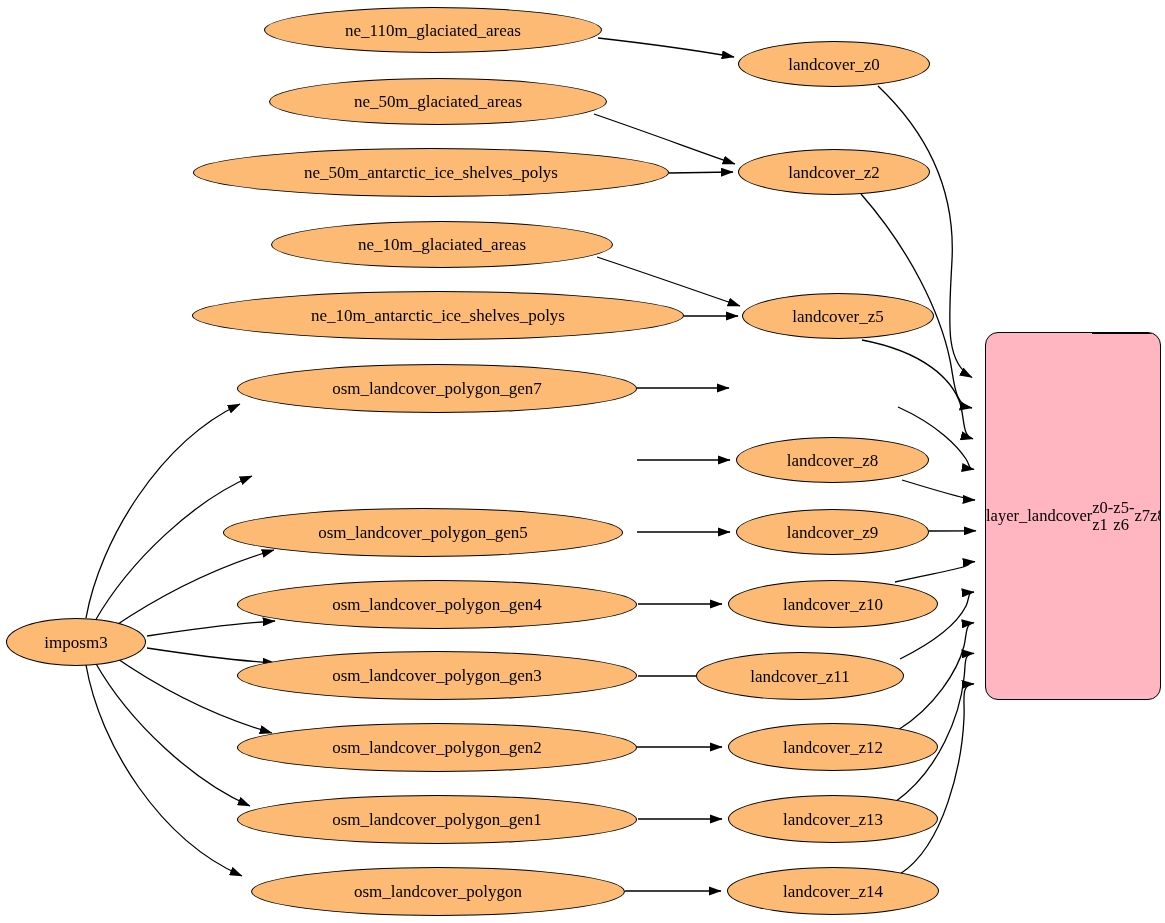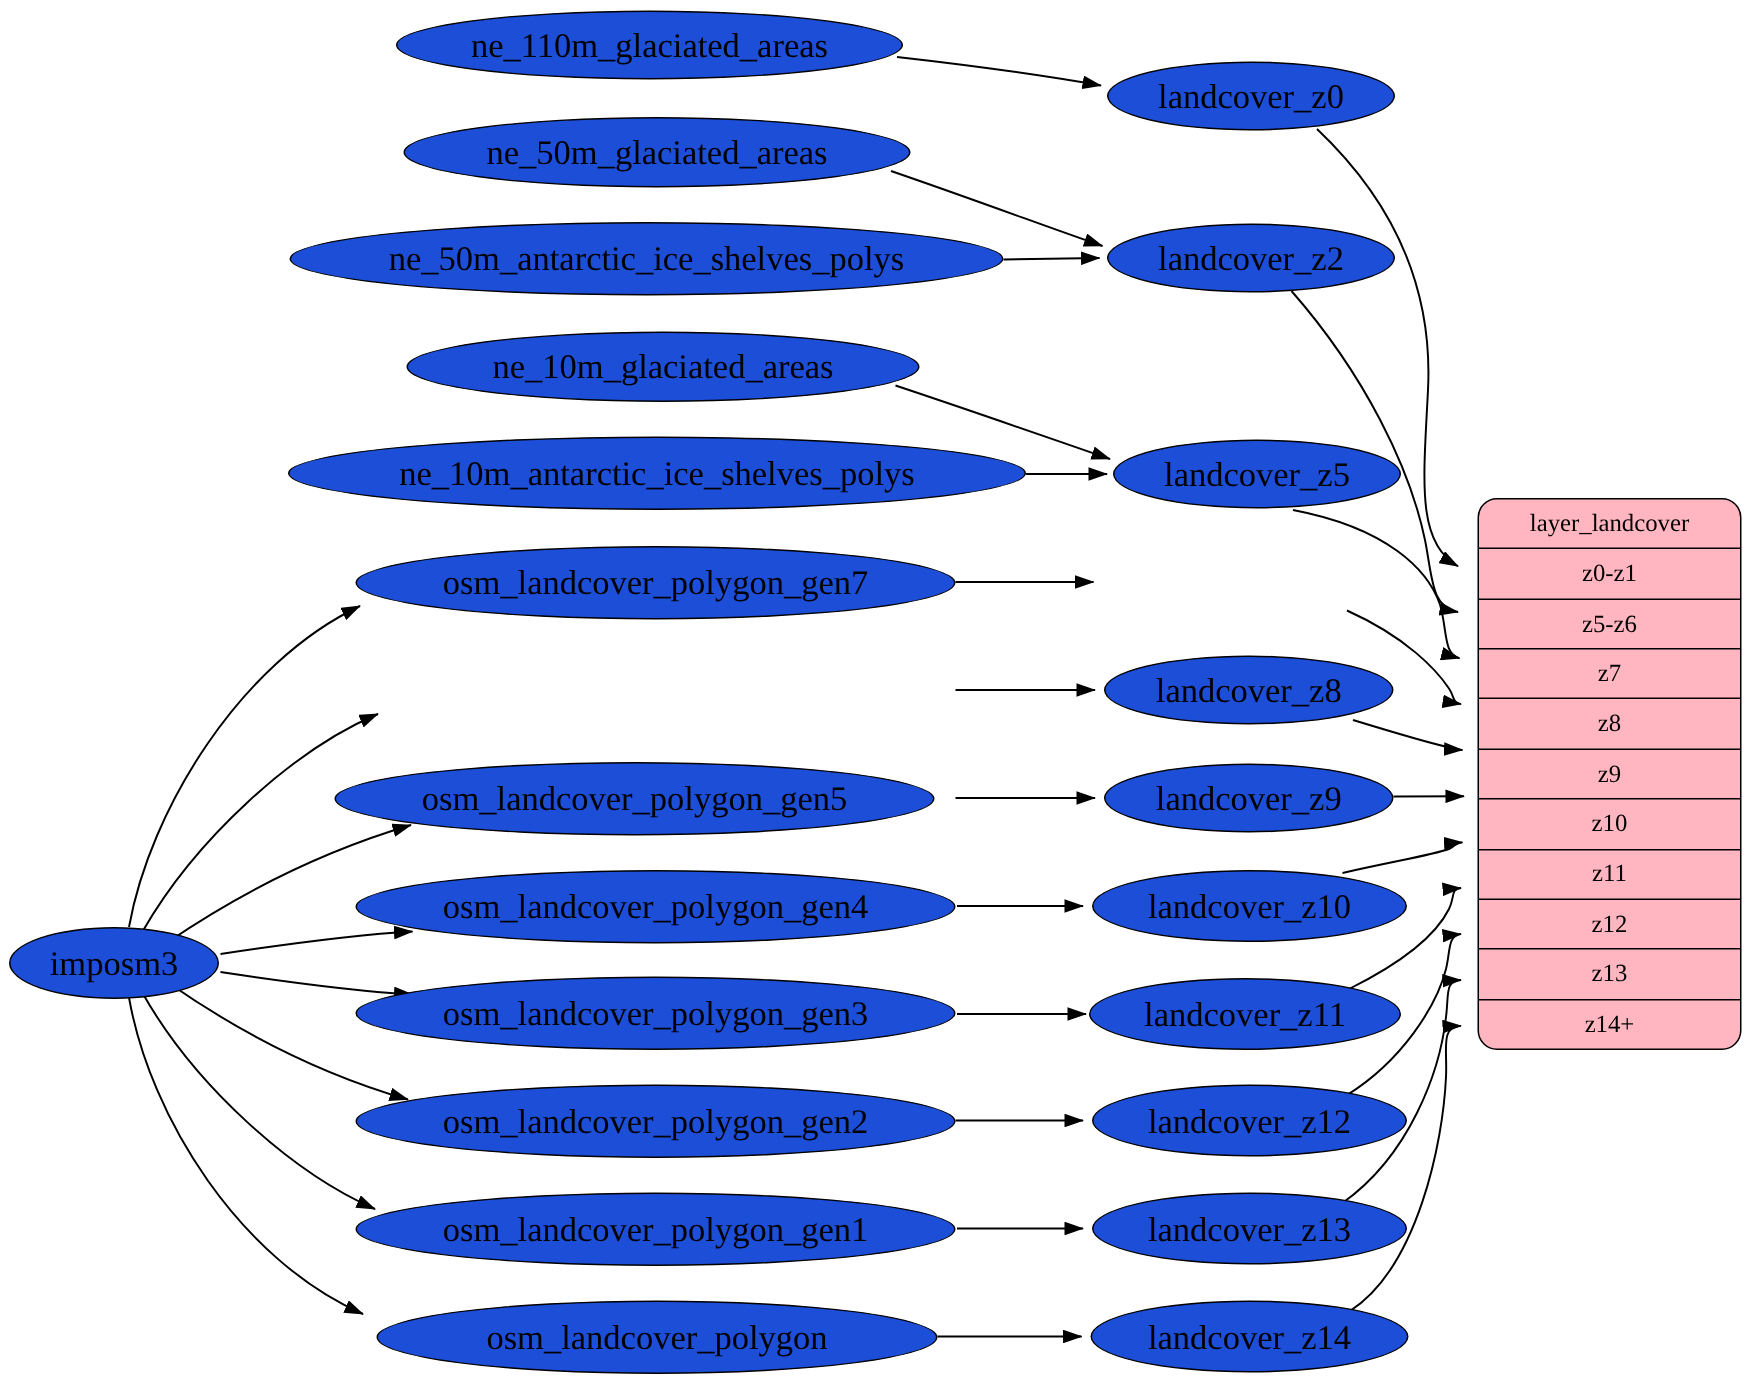--- a/index.html
+++ b/index.html
@@ -5,28 +5,28 @@
   html,body{margin:0;padding:0;background:#ffffff;}
   .canvas{
     position:relative;width:1165px;height:923px;background:#ffffff;
     font-family:"Liberation Serif","DejaVu Serif",serif;color:#000;
     overflow:hidden;
   }
   svg.edges{position:absolute;left:0;top:0;width:1165px;height:923px;}
   path.edge{fill:none;stroke:#000;stroke-width:1.3px;}
   .node{
     position:absolute;box-sizing:border-box;
-    border:1.4px solid #000;border-radius:50%;background:#1d4ed8;
+    border:1.4px solid #000;border-radius:50%;background:#fdba74;
     display:flex;align-items:center;justify-content:center;
-    font-size:23px;line-height:1;white-space:nowrap;text-align:center;
+    font-size:17px;line-height:1;white-space:nowrap;text-align:center;
   }
   .rtable{
     position:absolute;left:985px;top:332px;width:176px;height:368px;
     box-sizing:border-box;background:#ffb6c1;border:1.4px solid #000;
-    border-radius:13px;display:flex;flex-direction:column;overflow:hidden;
+    border-radius:13px;display:flex;overflow:hidden;
   }
   .trow{
     flex:1;display:flex;align-items:center;justify-content:center;
     font-size:16.5px;line-height:1;border-top:1.2px solid #000;
   }
   .trow:first-child{border-top:none;}
 </style>
 </head>
 <body>
 
@@ -89,21 +89,21 @@
   <div class="node" style="left:237px;top:723px;width:400px;height:49px">osm_landcover_polygon_gen2</div>
   <div class="node" style="left:237px;top:795px;width:400px;height:49px">osm_landcover_polygon_gen1</div>
   <div class="node" style="left:251px;top:867px;width:374px;height:49px">osm_landcover_polygon</div>
 
   <div class="node" style="left:738px;top:41px;width:192px;height:46px">landcover_z0</div>
   <div class="node" style="left:738px;top:149px;width:192px;height:46px">landcover_z2</div>
   <div class="node" style="left:742px;top:293px;width:192px;height:46px">landcover_z5</div>
   <div class="node" style="left:736px;top:437px;width:193px;height:46px">landcover_z8</div>
   <div class="node" style="left:736px;top:509px;width:193px;height:46px">landcover_z9</div>
   <div class="node" style="left:728px;top:580px;width:210px;height:48px">landcover_z10</div>
-  <div class="node" style="left:726px;top:652px;width:208px;height:48px">landcover_z11</div>
+  <div class="node" style="left:696px;top:652px;width:208px;height:48px">landcover_z11</div>
   <div class="node" style="left:728px;top:723px;width:210px;height:48px">landcover_z12</div>
   <div class="node" style="left:728px;top:795px;width:210px;height:48px">landcover_z13</div>
   <div class="node" style="left:727px;top:867px;width:212px;height:48px">landcover_z14</div>
 
   <div class="rtable">
     <div class="trow">layer_landcover</div>
     <div class="trow">z0-z1</div>
     <div class="trow">z5-z6</div>
     <div class="trow">z7</div>
     <div class="trow">z8</div>

